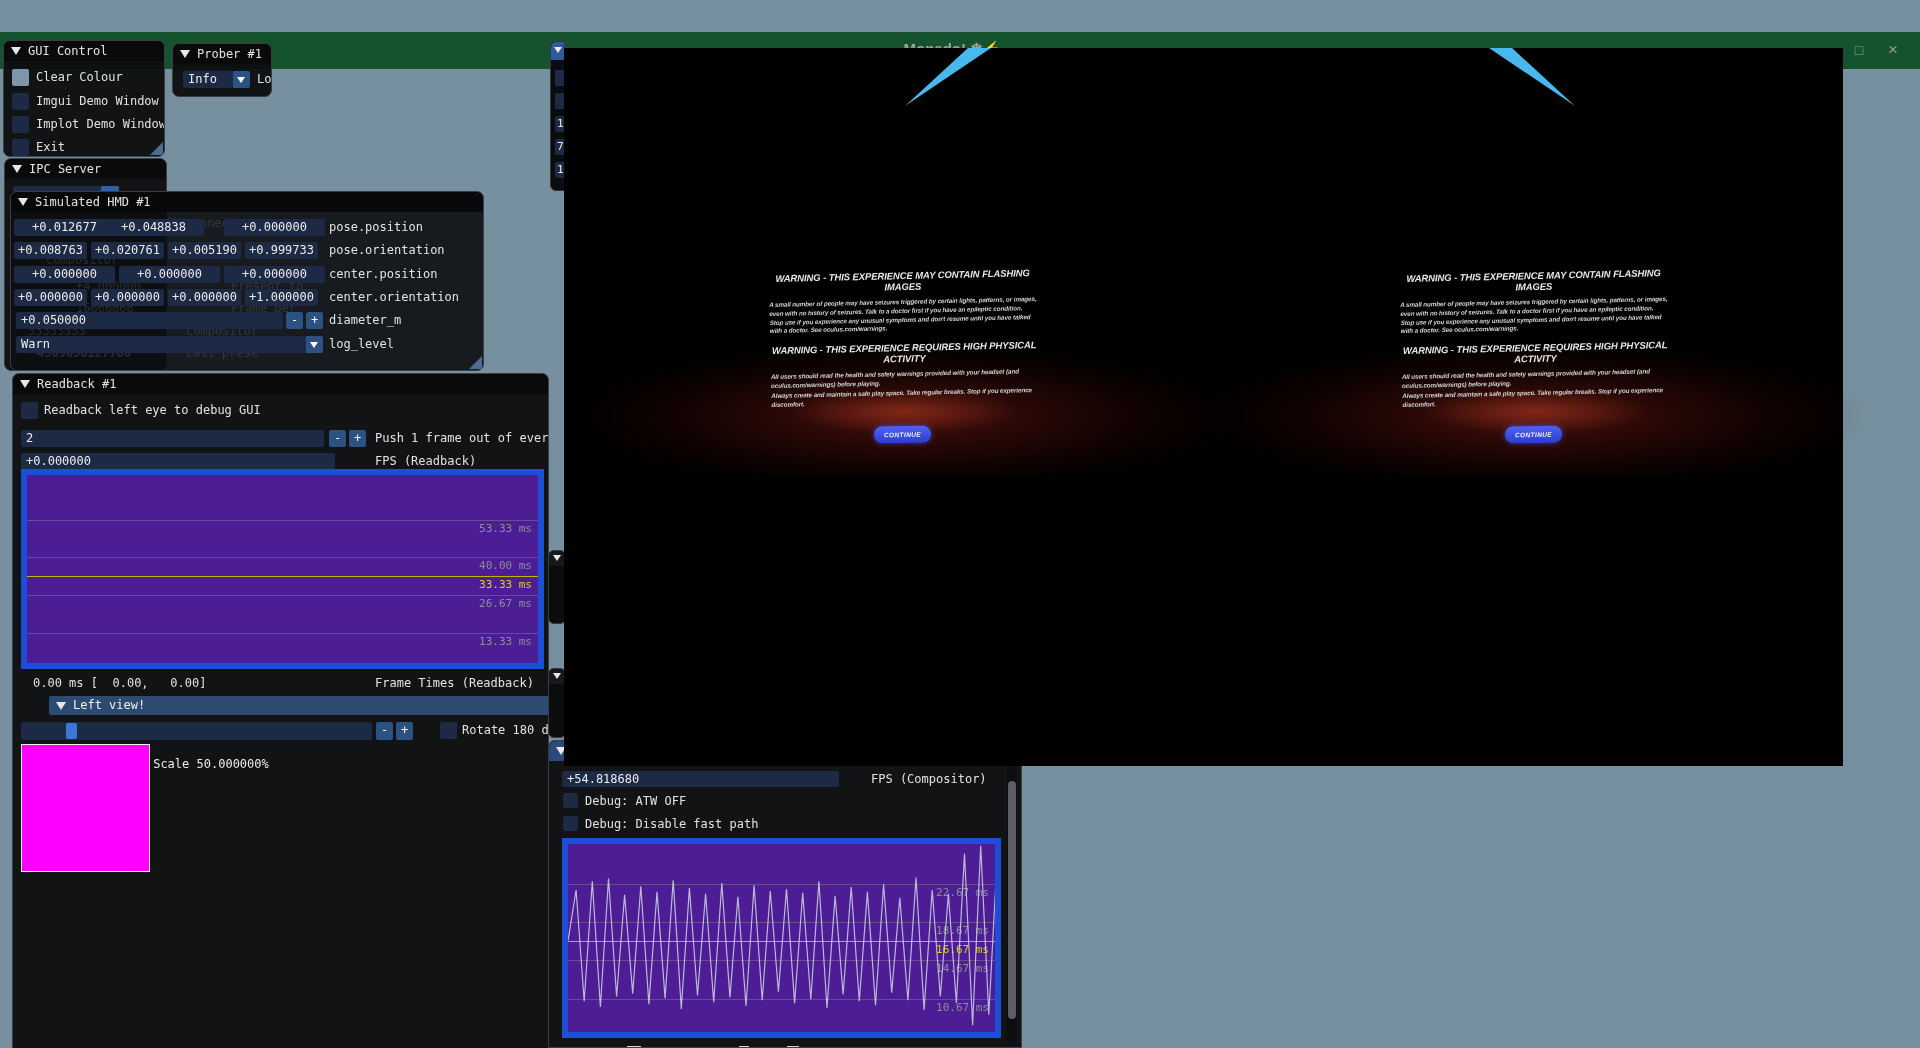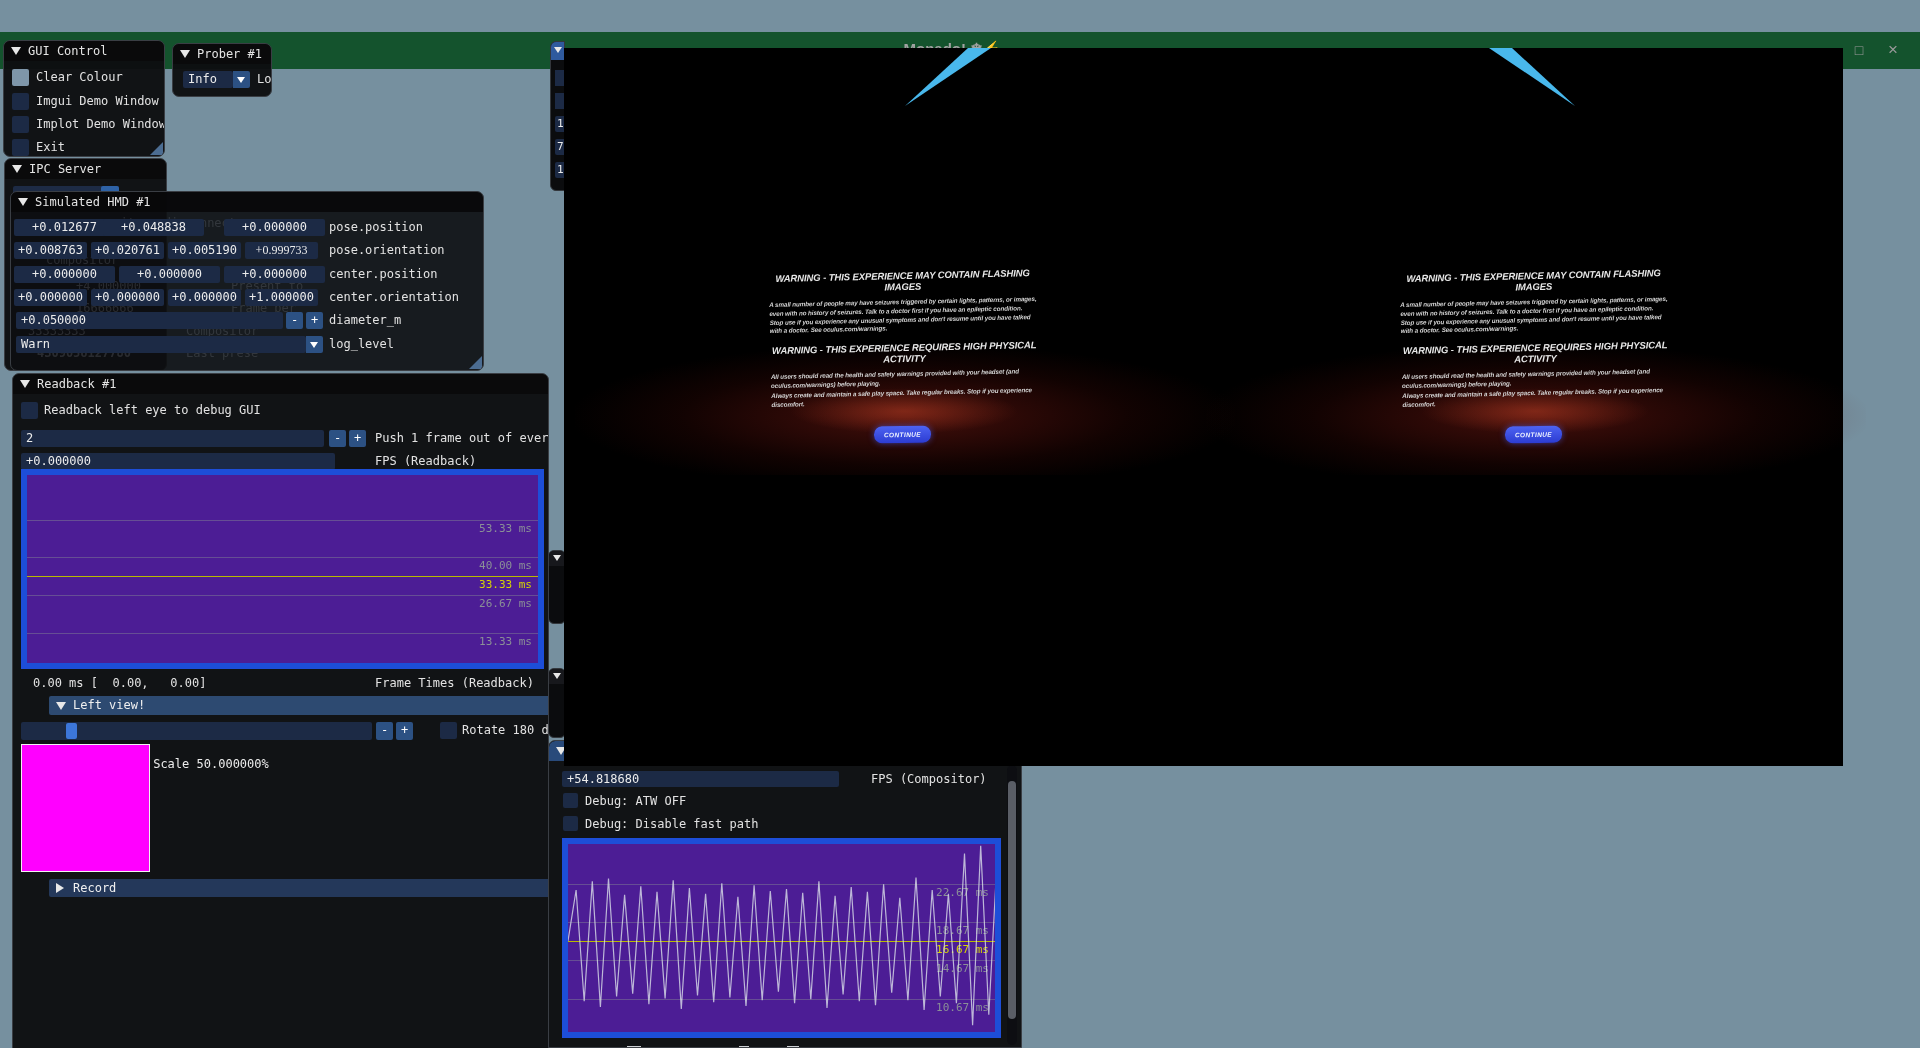--- a/index.html
+++ b/index.html
@@ -130,21 +130,21 @@
       <div class="ghost" style="left: 175px; top: 154px;">Last prese</div>
     </div>
   <div id="hmd-rows">
       <div class="field centered" style="left: 3px; top: 27px; width: 101px;">+0.012677</div>
       <div class="field centered" style="left: 92px; top: 27px; width: 101px;">+0.048838</div>
       <div class="field centered" style="left: 213px; top: 27px; width: 101px;">+0.000000</div>
       <div class="lbl" style="left: 318px; top: 27px;">pose.position</div>
       <div class="field centered" style="left: 3px; top: 50.3px; width: 73px;">+0.008763</div>
       <div class="field centered" style="left: 80px; top: 50.3px; width: 73px;">+0.020761</div>
       <div class="field centered" style="left: 157px; top: 50.3px; width: 73px;">+0.005190</div>
-      <div class="field centered" style="left: 234px; top: 50.3px; width: 73px; font-family: Liberation Serif, serif;">+0.999733</div>
+      <div class="field centered" style="left: 234px; top: 50.3px; width: 73px;">+0.999733</div>
       <div class="lbl" style="left: 318px; top: 50.3px;">pose.orientation</div>
       <div class="field centered" style="left: 3px; top: 73.6px; width: 101px;">+0.000000</div>
       <div class="field centered" style="left: 108px; top: 73.6px; width: 101px;">+0.000000</div>
       <div class="field centered" style="left: 213px; top: 73.6px; width: 101px;">+0.000000</div>
       <div class="lbl" style="left: 318px; top: 73.6px;">center.position</div>
       <div class="field centered" style="left: 3px; top: 96.9px; width: 73px;">+0.000000</div>
       <div class="field centered" style="left: 80px; top: 96.9px; width: 73px;">+0.000000</div>
       <div class="field centered" style="left: 157px; top: 96.9px; width: 73px;">+0.000000</div>
       <div class="field centered" style="left: 234px; top: 96.9px; width: 73px;">+1.000000</div>
       <div class="lbl" style="left: 318px; top: 96.9px;">center.orientation</div>
@@ -202,24 +202,20 @@
     <div class="abs" style="left:45px; top:1px; width:11px; height:16px; background:#3c76d9; border-radius:2px;"></div>
     <span>Scale 50.000000%</span>
   </div>
   <div class="sqbtn" style="left:363px; top:348px; height:18px; line-height:17px;">-</div>
   <div class="sqbtn" style="left:383px; top:348px; height:18px; line-height:17px;">+</div>
   <div class="chk" style="left:427px; top:348px;"></div>
   <div class="lbl" style="left:449px; top:348px;">Rotate 180 de</div>
 
   <div class="abs" id="left-view-image" style="left: 8px; top: 370px; width: 129px; height: 128px; border: 1px solid rgb(242, 242, 242); background: rgb(255, 0, 255);"></div>
 
-  <div class="header-bar" style="left:4px; top:505px; width:531px; height:18px; background:#24385a;">
-    <div class="arrow right"></div>
-    <span>Record</span>
-  </div>
 </div>
 
 <div class="strip" style="left:550px; top:41px; width:15px; height:150px; border-radius:6px 0 0 6px; z-index:1;">
   <div class="abs" style="left:0; top:0; width:15px; height:18px; background:#2f5a9e;">
     <div class="arrow" style="left:3px; top:5px; border-left-width:4px; border-right-width:4px; border-top-width:6px;"></div>
   </div>
   <div class="abs" style="left:4px; top:28px; width:10px; height:16px; background:#1c2a45;"></div>
   <div class="abs" style="left:4px; top:51px; width:10px; height:16px; background:#1c2a45;"></div>
   <div id="window-f-digits">
       <div class="field" style="left: 4px; top: 74px; width: 11px; height: 16px; line-height: 16px; padding-left: 2px; font-size: 11px;">1</div>

